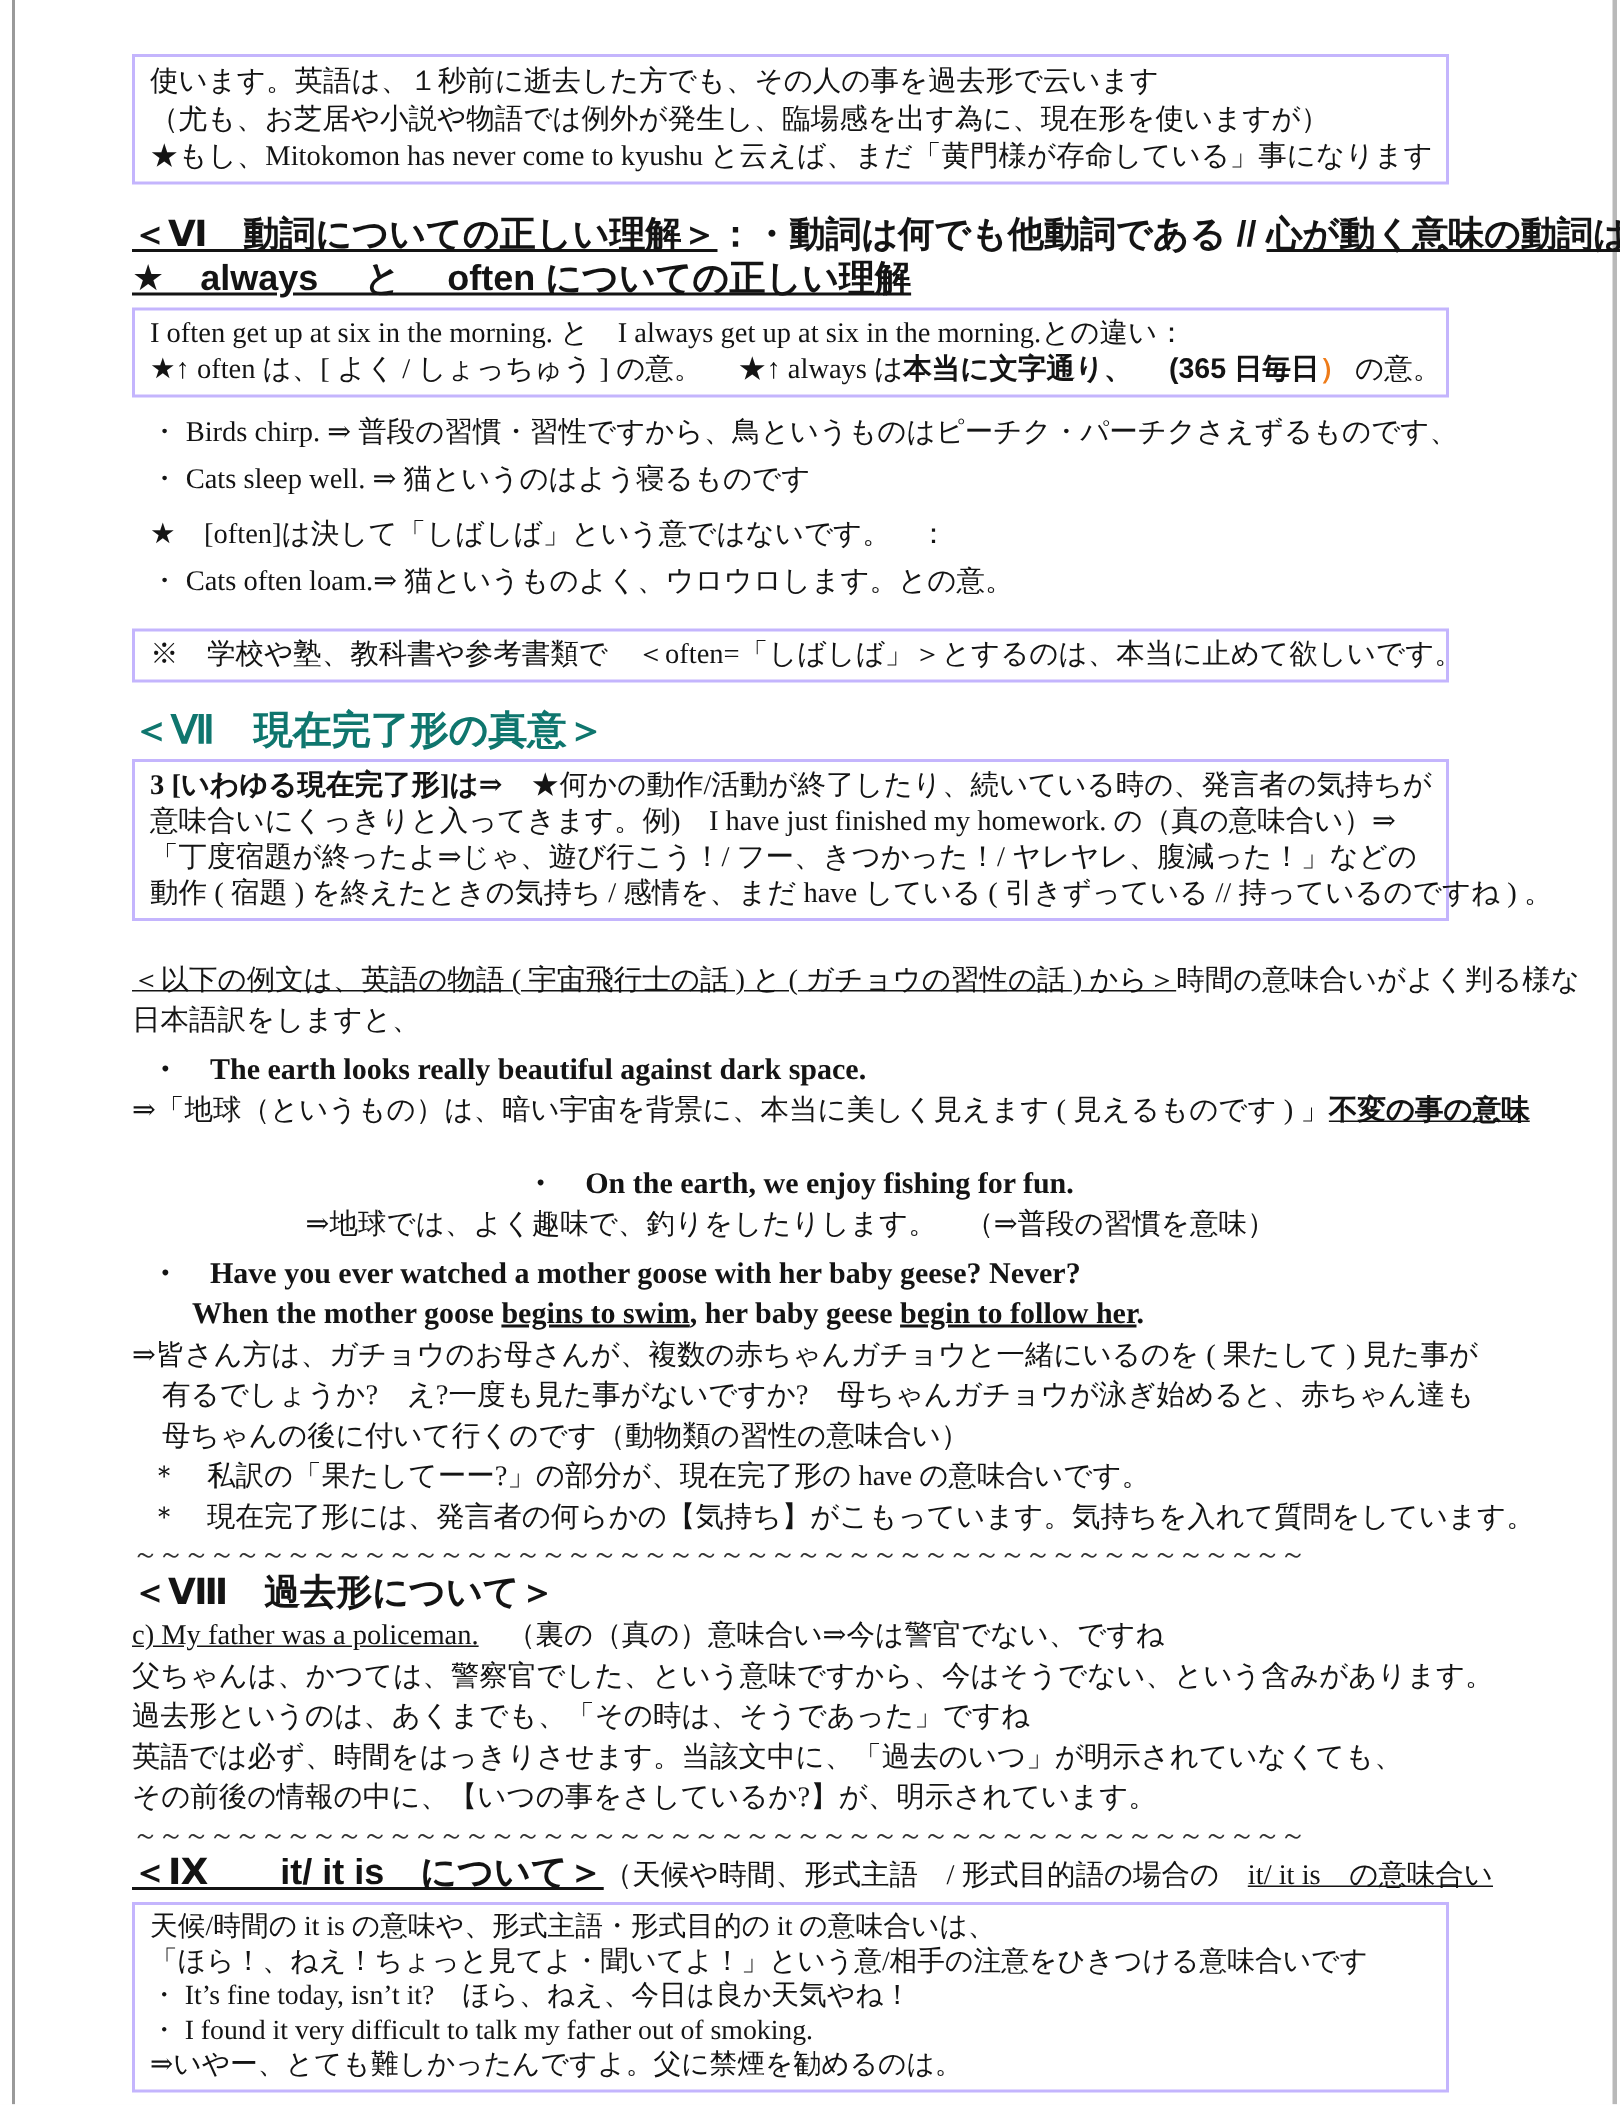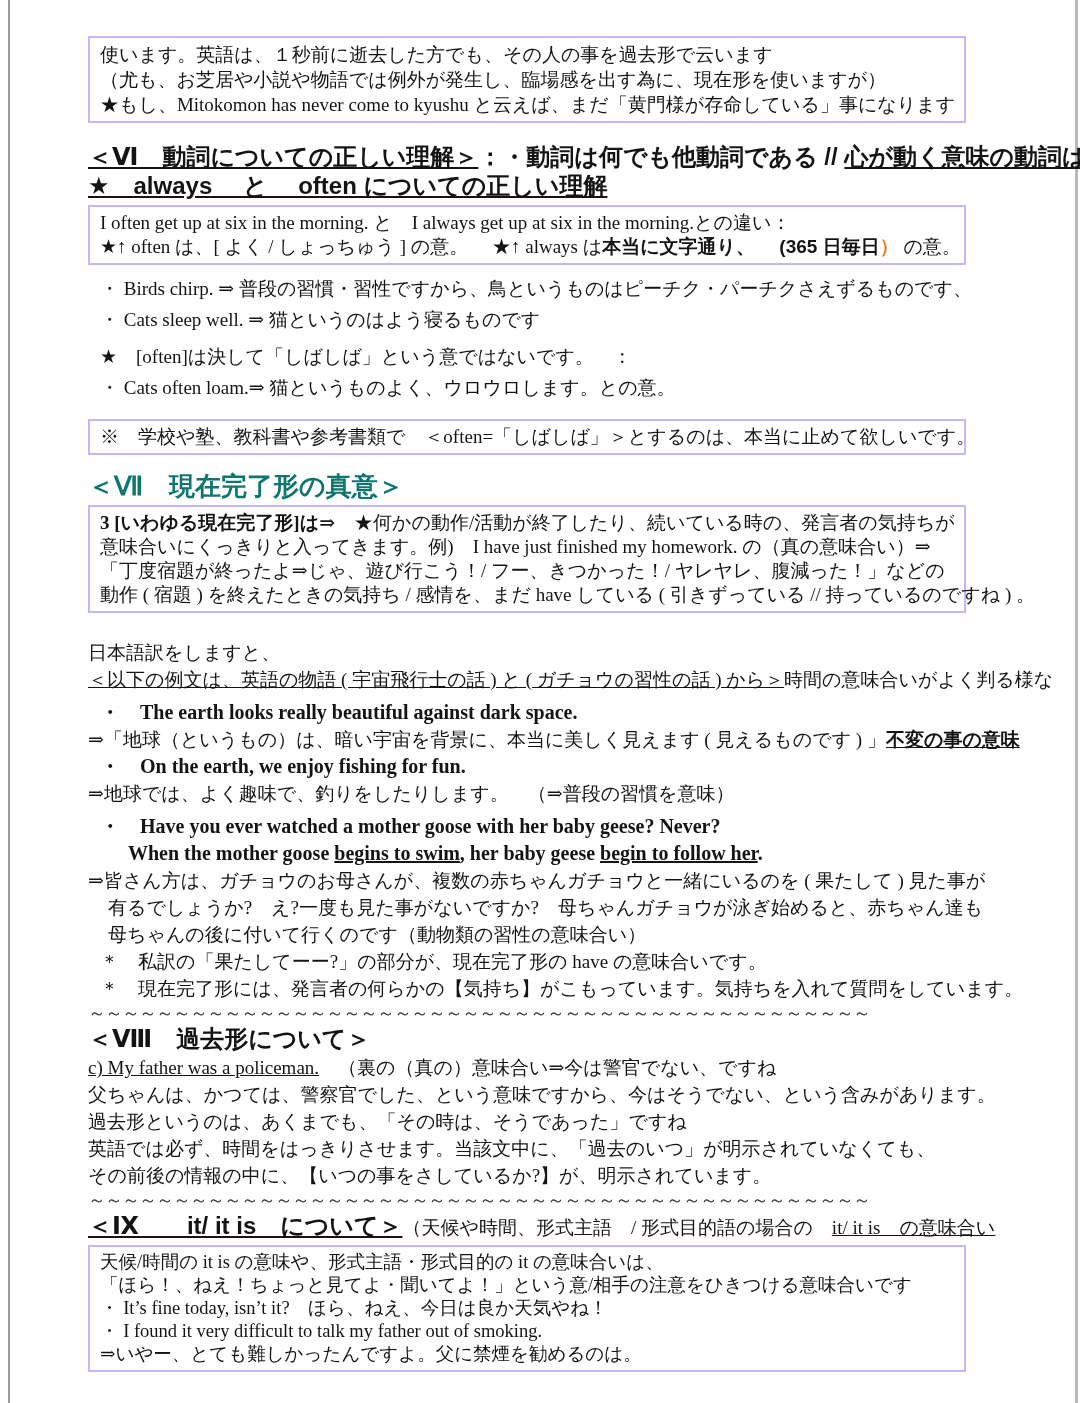--- a/index.html
+++ b/index.html
@@ -16,21 +16,21 @@
   .gothic{font-family:"Liberation Sans","DejaVu Sans",sans-serif;}
   .sec-title{font-size:24px;font-weight:bold;line-height:27px;}
   .blue{color:#0f766e;font-size:26px;font-family:Liberation Serif, serif;}
   .orange{color:#ee7b18;}
   .indent230{padding-left:230px;}
   .indent20{padding-left:20px;}
   .indent40{padding-left:40px;}
   .indent12{padding-left:12px;}
   .bullets .ln{line-height:31px;}
   .mt4{margin-top:4px;}  .mt6{margin-top:6px;}  .mt8{margin-top:8px;} .mt16{margin-top:16px;} .mt18{margin-top:18px;}
-  .mt20{margin-top:20px;} .mt22{} .mt26{margin-top:26px;}
+  .mt20{margin-top:20px;} .mt22{margin-top:22px;text-align:center;} .mt26{margin-top:26px;}
   .lh24 .ln,.ln.lh24{line-height:24px;}
   .lh26 .ln,.ln.lh26{line-height:26px;}
   .lh27 .ln,.ln.lh27{line-height:27px;}
   .box5 .ln{line-height:23px;font-size:18.5px;}
   .en{font-size:20px;}
   .sep{font-size:18px;line-height:23px;letter-spacing:-1px;color:#333;overflow:hidden;white-space:nowrap;}
 </style>
 </head>
 <body>
 
@@ -70,22 +70,22 @@
     <p class="ln mt18"><span class="sec-title gothic blue">＜Ⅶ　現在完了形の真意＞</span></p>
 
     <div class="box mt4 lh24">
       <p class="ln"><span class="b">3 [いわゆる現在完了形]は⇒</span><span>　★何かの動作/活動が終了したり、続いている時の、発言者の気持ちが</span></p>
       <p class="ln">意味合いにくっきりと入ってきます。例)　I have just finished my homework. の（真の意味合い）⇒</p>
       <p class="ln">「丁度宿題が終ったよ⇒じゃ、遊び行こう！/ フー、きつかった！/ ヤレヤレ、腹減った！」などの</p>
       <p class="ln">動作 ( 宿題 ) を終えたときの気持ち / 感情を、まだ have している ( 引きずっている // 持っているのですね ) 。</p>
     </div>
 
     <div class="mt26 lh27">
+      <p class="ln"><span class="u">＜以下の例文は、英語の物語 ( 宇宙飛行士の話 ) と ( ガチョウの習性の話 ) から＞</span><span>時間の意味合いがよく判る様な</span></p>
       <p class="ln">日本語訳をしますと、</p>
-      <p class="ln"><span class="u">＜以下の例文は、英語の物語 ( 宇宙飛行士の話 ) と ( ガチョウの習性の話 ) から＞</span><span>時間の意味合いがよく判る様な</span></p>
     </div>
 
     <div class="mt6 lh27">
       <p class="ln en b indent12">・　The earth looks really beautiful against dark space.</p>
       <p class="ln"><span>⇒「地球（というもの）は、暗い宇宙を背景に、本当に美しく見えます ( 見えるものです ) 」</span><span class="b gothic u">不変の事の意味</span></p>
     </div>
 
     <div class="mt22 lh27">
       <p class="ln en b indent12">・　On the earth, we enjoy fishing for fun.</p>
       <p class="ln">⇒地球では、よく趣味で、釣りをしたりします。　（⇒普段の習慣を意味）</p>

